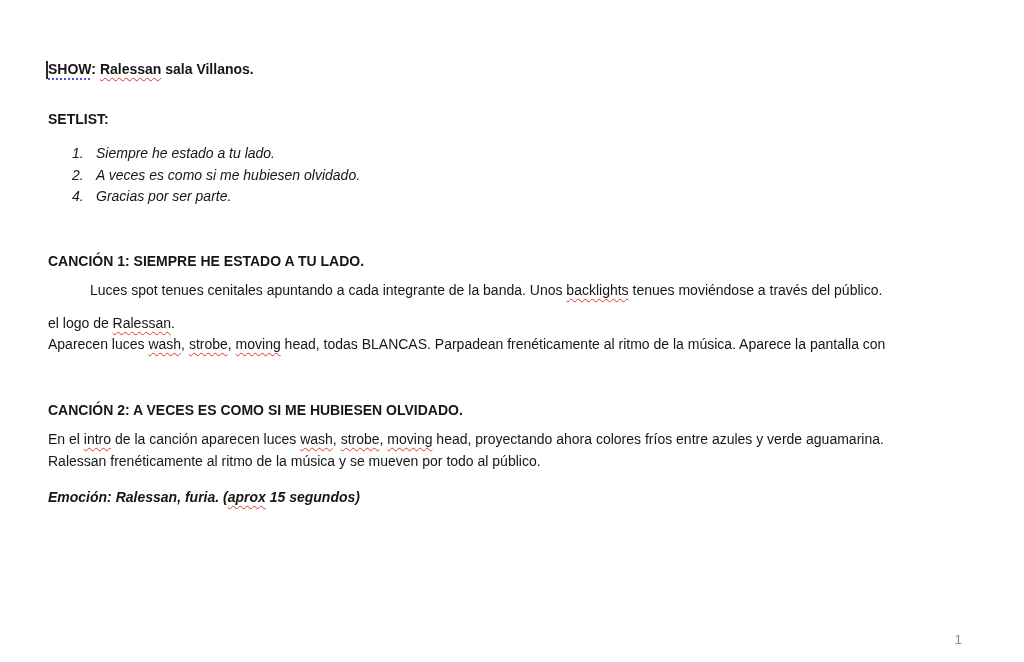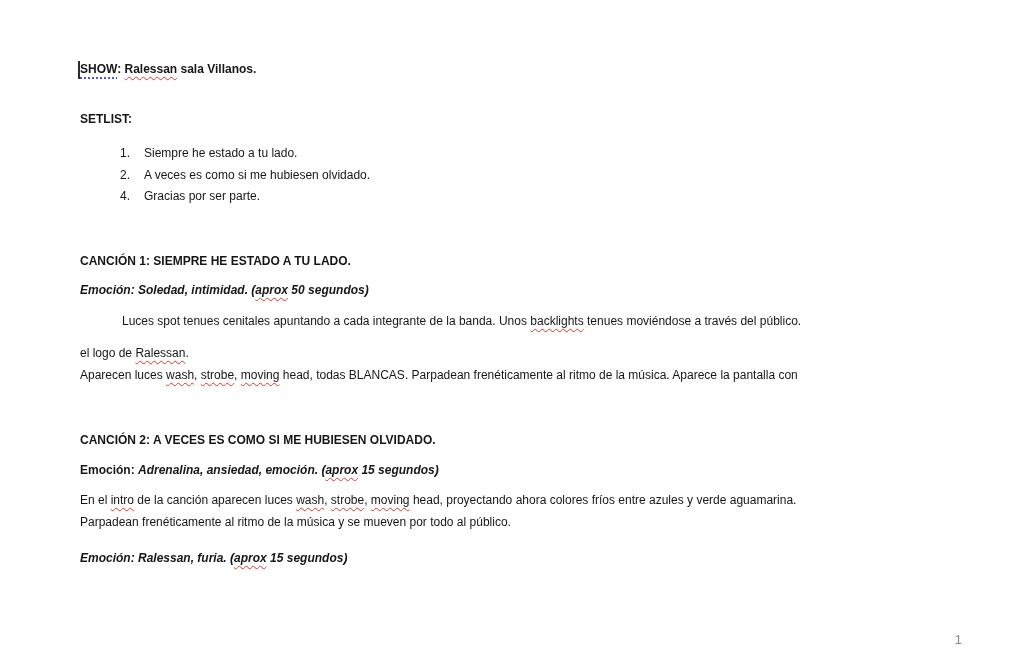--- a/index.html
+++ b/index.html
@@ -13,22 +13,22 @@
   .page {
     position: relative;
     width: 1024px;
     height: 662px;
     background: #ffffff;
     font-family: "Liberation Sans", sans-serif;
     color: #161616;
   }
   .doc {
     position: relative;
-    padding: 59px 64px 0 80px;
-    font-size: 12px;
+    padding: 59px 64px 0 48px;
+    font-size: 14px;
     line-height: 21.5px;
   }
   .b { margin: 0; }
   .rel { position: relative; }
   .t-bold { font-weight: 700; }
   .t-bi   { font-weight: 700; font-style: italic; }
   .line { white-space: nowrap; }
 
   
   .u-red {
@@ -54,21 +54,21 @@
   .mb13 { margin-bottom: 13px; margin-top: 28px; }
   .mb8  { margin-bottom: 8px; }
   .mb9  { margin-bottom: 9px; }
   .mb11 { margin-bottom: 11px; margin-left: 42px; }
   .mb12 { margin-bottom: 12px; }
   .mb15 { margin-bottom: 15px; }
   .mb43 { margin-bottom: 43px; }
   .mb44 { margin-bottom: 44px; }
 
   .setlist { }
-  .li { margin-left: 40px; white-space: nowrap; }
+  .li { font-style: italic; margin-left: 24px; white-space: nowrap; }
   .li .num { display: inline-block; width: 24px; }
 
   .caret {
     position: absolute;
     left: -2px;
     top: 2px;
     width: 1.5px;
     height: 18px;
     background: #2b2b2b;
   }
@@ -92,39 +92,37 @@
     <div class="b t-bold line mb13"><span>SETLIST:</span></div>
 
     <div class="setlist mb43">
       <div class="li"><span class="num">1.</span><span>Siempre he estado a tu lado.</span></div>
       <div class="li"><span class="num">2.</span><span>A veces es como si me hubiesen olvidado.</span></div>
       <div class="li"><span class="num">4.</span><span>Gracias por ser parte.</span></div>
     </div>
 
     <div class="b t-bold line mb8"><span>CANCIÓN 1: SIEMPRE HE ESTADO A TU LADO.</span></div>
 
-    <div class="b t-bi line mb9"><span>Emoción: Soledad, intimidad. (</span><span class="u-red">aprox</span><span> 50 segundos)</span></div>
 
     <div class="b mb11">
       <div class="line"><span>Luces spot tenues cenitales apuntando a cada integrante de la banda. Unos </span><span class="u-red">backlights</span><span> tenues moviéndose a través del público.</span></div>
     </div>
 
 
     <div class="b mb44">
       <div class="line"><span>el logo de </span><span class="u-red">Ralessan</span><span>.</span></div>
       <div class="line"><span>Aparecen luces </span><span class="u-red">wash</span><span>, </span><span class="u-red">strobe</span><span>, </span><span class="u-red">moving</span><span> head, todas BLANCAS. Parpadean frenéticamente al ritmo de la música. Aparece la pantalla con</span></div>
     </div>
 
     <div class="b t-bold line mb8"><span>CANCIÓN 2: A VECES ES COMO SI ME HUBIESEN OLVIDADO.</span></div>
 
-    <div class="b t-bi line mb9"><span class="s-up">Emoción: </span><span>Adrenalina, ansiedad, emoción. (</span><span class="u-red">aprox</span><span> 15 segundos)</span></div>
 
     <div class="b mb15">
       <div class="line"><span>En el </span><span class="u-red">intro</span><span> de la canción aparecen luces </span><span class="u-red">wash</span><span>, </span><span class="u-red">strobe</span><span>, </span><span class="u-red">moving</span><span> head, proyectando ahora colores fríos entre azules y verde aguamarina.</span></div>
-      <div class="line"><span>Parpadean frenéticamente al ritmo de la música y se mueven por todo al público.</span></div>
+      <div class="line"><span>Ralessan frenéticamente al ritmo de la música y se mueven por todo al público.</span></div>
     </div>
 
     <div class="b t-bi line"><span>Emoción: Ralessan, furia. (</span><span class="u-red">aprox</span><span> 15 segundos)</span></div>
 
   </div>
 
   <div class="pagenum">1</div>
 </div>
 
 </body></html>

